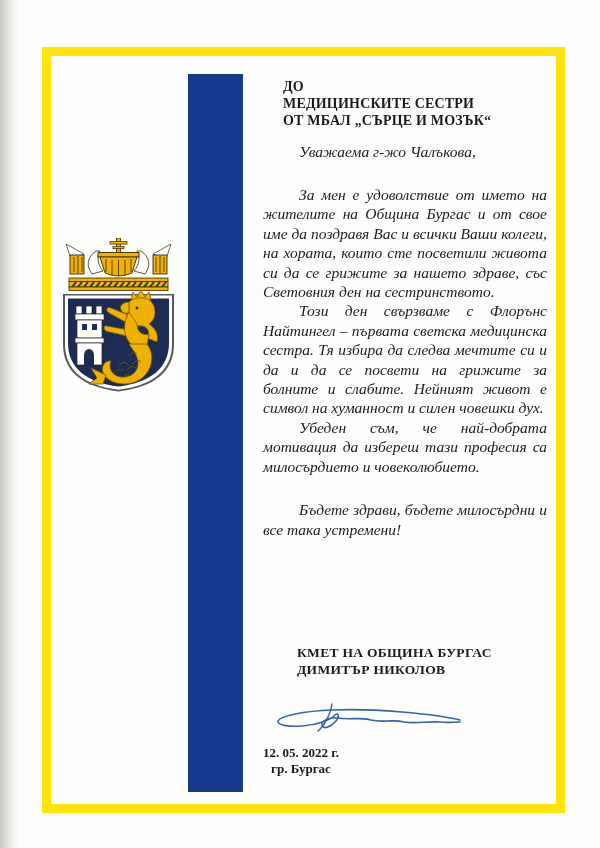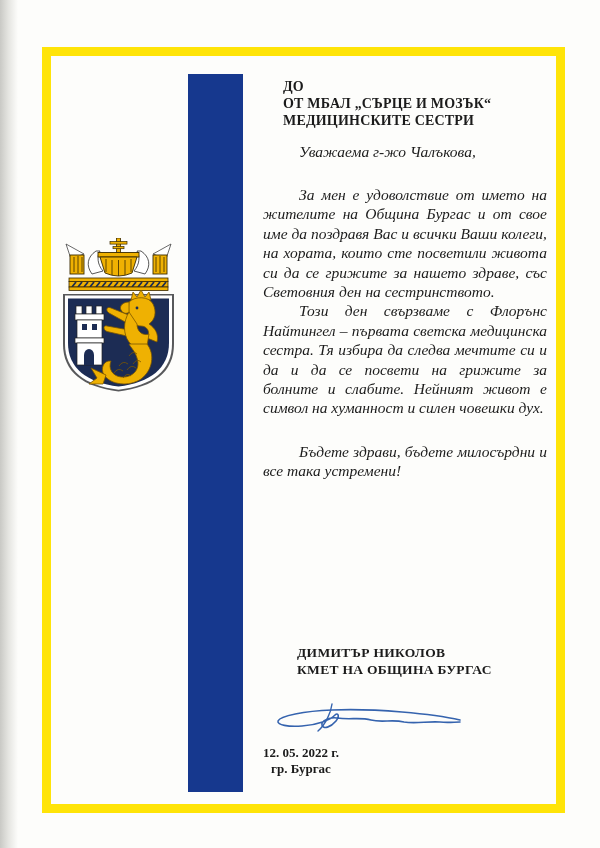--- a/index.html
+++ b/index.html
@@ -118,34 +118,35 @@
     <path d="M88,106 C96,116 94,132 82,141 C70,149 52,147 45,137 C41,130 45,122 52,123 C49,130 53,138 62,139 C73,140 82,132 78,120 C76,113 72,110 70,106 Z" fill="#efb102" stroke="#7a5500" stroke-width="0.8"></path>
     <path d="M60,128 q4,-6 9,-2 M68,132 q4,-6 9,-2 M55,135 q4,-6 9,-2 M64,140 q4,-6 8,-2 M74,126 q4,-6 8,-2 M70,118 q4,-6 8,-2" stroke="#7a5500" stroke-width="0.8" fill="none"></path>
 
     <path d="M47,137 L32,130 L38,140 L30,146 L44,146 Z" fill="#efb102" stroke="#7a5500" stroke-width="0.8"></path>
   </svg>
 </div>
 
 <div class="content">
   <div class="recipient">
     <div>ДО</div>
+    <div>МЕДИЦИНСКИТЕ СЕСТРИ</div>
     <div>ОТ МБАЛ „СЪРЦЕ И МОЗЪК“</div>
-    <div>МЕДИЦИНСКИТЕ СЕСТРИ</div>
   </div>
   <div class="salutation">Уважаема г-жо Чалъкова,</div>
   <div class="paras">
     <p class="first">За мен е удоволствие от името на жителите на Община Бургас и от свое име да поздравя Вас и всички Ваши колеги, на хората, които сте посветили живота си да се грижите за нашето здраве, със Световния ден на сестринството.</p>
     <p>Този ден свързваме с Флорънс Найтингел – първата светска медицинска сестра. Тя избира да следва мечтите си и да и да се посвети на грижите за болните и слабите. Нейният живот е символ на хуманност и силен човешки дух.</p>
+    <p>Убеден съм, че най-добрата мотивация да избереш тази професия са милосърдието и човеколюбието.</p>
     <p class="last">Бъдете здрави, бъдете милосърдни и все така устремени!</p>
   </div>
 </div>
 
 <div class="signer">
+  <div>КМЕТ НА ОБЩИНА БУРГАС</div>
   <div>ДИМИТЪР НИКОЛОВ</div>
-  <div>КМЕТ НА ОБЩИНА БУРГАС</div>
 </div>
 
 <div class="signature">
   <svg viewBox="0 0 190 36" width="190" height="36" aria-hidden="true">
     <path d="M186,20 C160,14 100,8 58,10 C30,11 6,16 4,21 C3,25 14,27 28,26 C44,25 56,20 61,15 C64,12 66,16 62,21 C57,27 49,30 48,25 C47,21 55,17 63,18 C76,20 86,17 97,20 C108,23 118,19 130,22 C142,24 154,21 166,22 C174,23 180,22 186,22" fill="none" stroke="#3563ae" stroke-width="1.6" stroke-linecap="round"></path>
     <path d="M58,4 C57,12 52,24 44,31" fill="none" stroke="#3563ae" stroke-width="1.4" stroke-linecap="round"></path>
   </svg>
 </div>
 
 <div class="dateblock">

